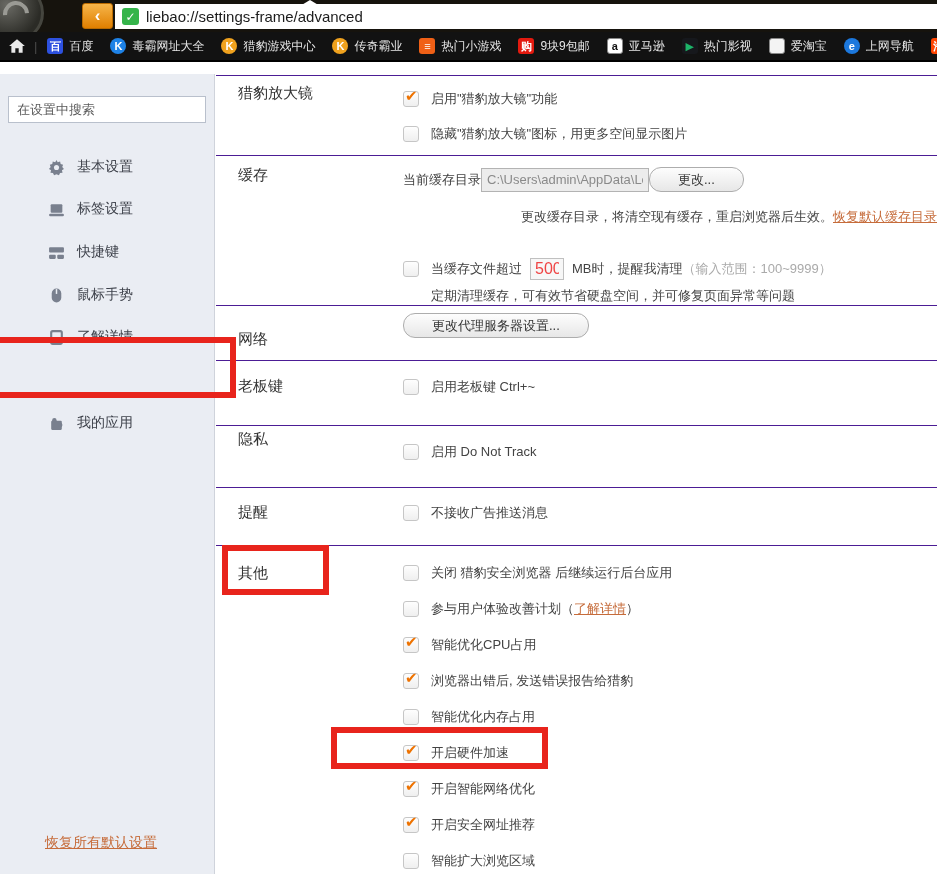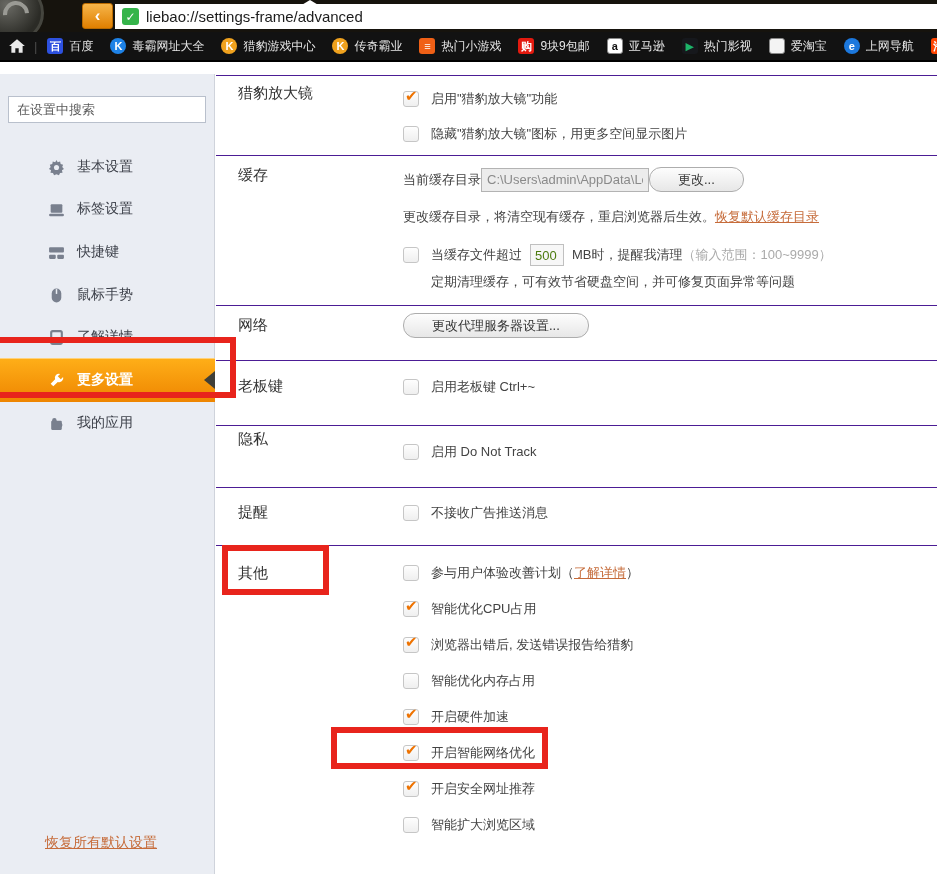--- a/index.html
+++ b/index.html
@@ -55,32 +55,32 @@
   .cb { position:relative; width:16px; height:16px; flex:0 0 16px; border:1px solid #c6c6c6; border-radius:3px;
         background:linear-gradient(#fefefe,#efefef); margin-right:12px; cursor:pointer; }
   .cb.on::after { content:"✔"; position:absolute; left:1px; top:-5px; font-size:15px; font-weight:bold; color:#ee7200; }
   .hint { color:#aaa; }
   .olink { color:#c66c3b; text-decoration:underline; cursor:pointer; }
   .note-text { font-size:13px; color:#434343; }
   .gray-btn { height:25px; background:linear-gradient(#fdfdfd,#e7e7e7); border:1px solid #adadad; border-radius:12px;
         font-size:13px; color:#333; padding:0 28px; cursor:pointer; font-family:inherit; }
   .dir-input { width:168px; height:24px; border:1px solid #b3b3b3; background:#ececec; color:#8a8a8a; font-size:13px;
         padding:0 5px; font-family:inherit; }
-  .num-input { width:34px; height:22px; border:1px solid #c0c0c0; background:#f7f7f7; color:#4d7c0f; font-size:13px;
+  .num-input { width:34px; height:22px; border:1px solid #c0c0c0; background:#f7f7f7; color:#ef4444; font-size:16px;
         padding:0 4px; margin:0 8px; font-family:inherit; }
 
   
   .sec-magnifier { height:80px; margin-top:13px; } .sec-magnifier .sec-title { top:8px; }
   .sec-magnifier .controls { padding-top:13px; } .sec-magnifier .crow { margin-bottom:15px; }
   .sec-cache { height:150px; } .sec-cache .sec-title { top:10px; }
   .cache-dir-row { display:flex; align-items:center; padding-top:11px; margin-bottom:16px; font-size:13px; color:#434343; }
-  .cache-note { margin-bottom:17px; }
+  .cache-note { margin-bottom:31px;text-align:right; }
   .cache-limit-row { height:24px; margin-bottom:6px; }
   .cache-tip { margin-left:28px; }
-  .sec-network { height:55px; } .sec-network .sec-title { top:10px; } .sec-network .controls { padding-top:7px; }
+  .sec-network { height:55px; } .sec-network .sec-title { top:24px; } .sec-network .controls { padding-top:7px; }
   .sec-boss { height:65px; } .sec-boss .sec-title { top:16px; } .sec-boss .controls { padding-top:16px; }
   .sec-privacy { height:62px; } .sec-privacy .sec-title { top:4px; } .sec-privacy .controls { padding-top:16px; }
   .sec-notify { height:58px; } .sec-notify .sec-title { top:15px; } .sec-notify .controls { padding-top:15px; }
   .sec-other { height:330px; } .sec-other .sec-title { top:18px; } .sec-other .controls { padding-top:17px; }
   .sec-other .crow { margin-bottom:16px; }
 
   
   .redbox { position:absolute; border:6px solid #e8241c; pointer-events:none; z-index:50; }
   .redbox-1 { left:-8px; top:337px; width:244px; height:61px; }
   .redbox-2 { left:222px; top:545px; width:107px; height:50px; }
@@ -191,27 +191,20 @@
     <span class="nav-label">鼠标手势</span>
   </div>
 
   <div class="nav-item" style="top:242px">
     <svg class="nav-ico" viewBox="0 0 16 16">
       <rect x="3" y="2" width="10" height="12" rx="1.5" fill="none" stroke="#79808e" stroke-width="2"></rect>
     </svg>
     <span class="nav-label">了解详情</span>
   </div>
 
-  <div class="nav-item selected" style="top:284px">
-    <svg class="nav-ico" viewBox="0 0 16 16">
-      <path d="M14.2 4.6a3.8 3.8 0 0 1-5 4.7L5 13.5 2.5 11l4.2-4.2a3.8 3.8 0 0 1 4.7-5L9.2 4l2.8 2.8z" fill="#ffffff"></path>
-    </svg>
-    <span class="nav-label">更多设置</span>
-    <span class="sel-notch"></span>
-  </div>
 
   <div class="nav-item" style="top:328px">
     <svg class="nav-ico" viewBox="0 0 16 16" fill="#79808e">
       <rect x="3" y="5.5" width="10" height="8.5" rx="1"></rect>
         <circle cx="6" cy="5" r="2.1"></circle>
         <circle cx="11.5" cy="9.5" r="2.1"></circle>
     </svg>
     <span class="nav-label">我的应用</span>
   </div>
 
@@ -291,20 +284,24 @@
         <span>不接收广告推送消息</span>
       </div>
     </div>
   </div>
 
   <div class="sec sec-other">
     <div class="sec-title">其他</div>
     <div class="controls">
       <div class="crow">
         <span class="cb"></span>
+        <span>关闭 猎豹安全浏览器 后继续运行后台应用</span>
+      </div>
+      <div class="crow">
+        <span class="cb"></span>
         <span>参与用户体验改善计划（</span>
           <a class="olink">了解详情</a>
           <span>）</span>
       </div>
       <div class="crow">
         <span class="cb on"></span>
         <span>智能优化CPU占用</span>
       </div>
       <div class="crow">
         <span class="cb on"></span>

